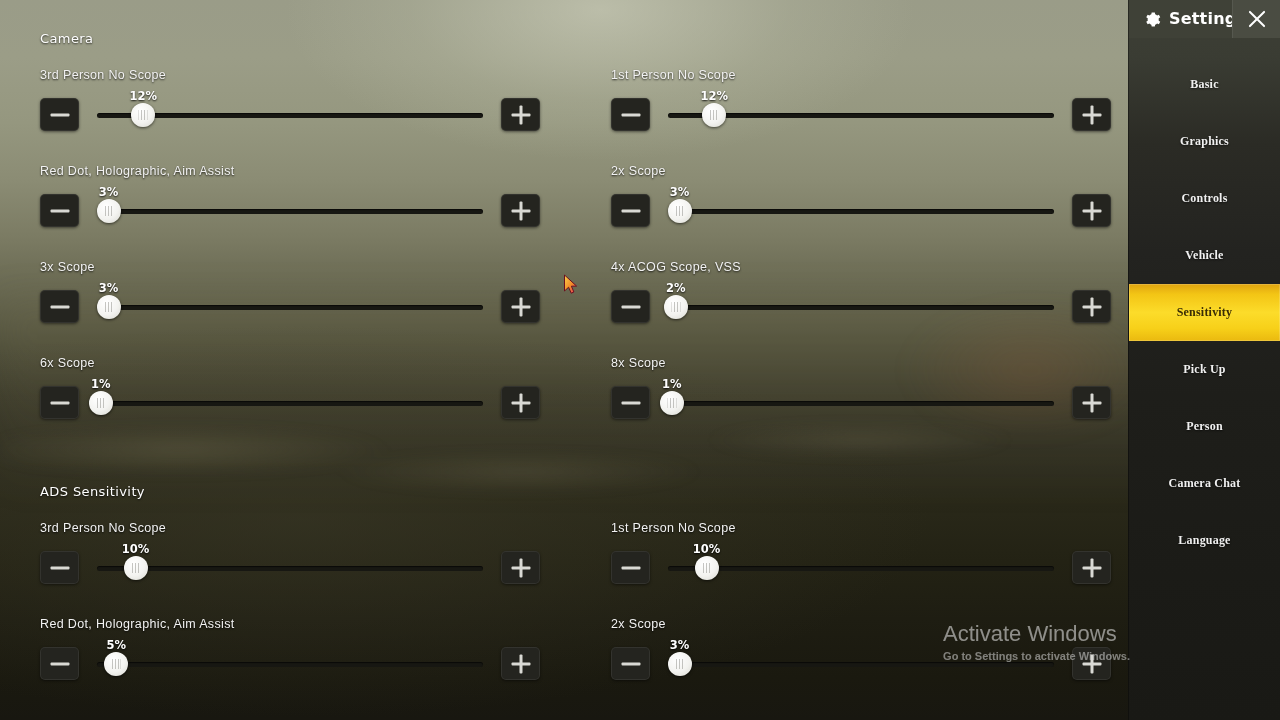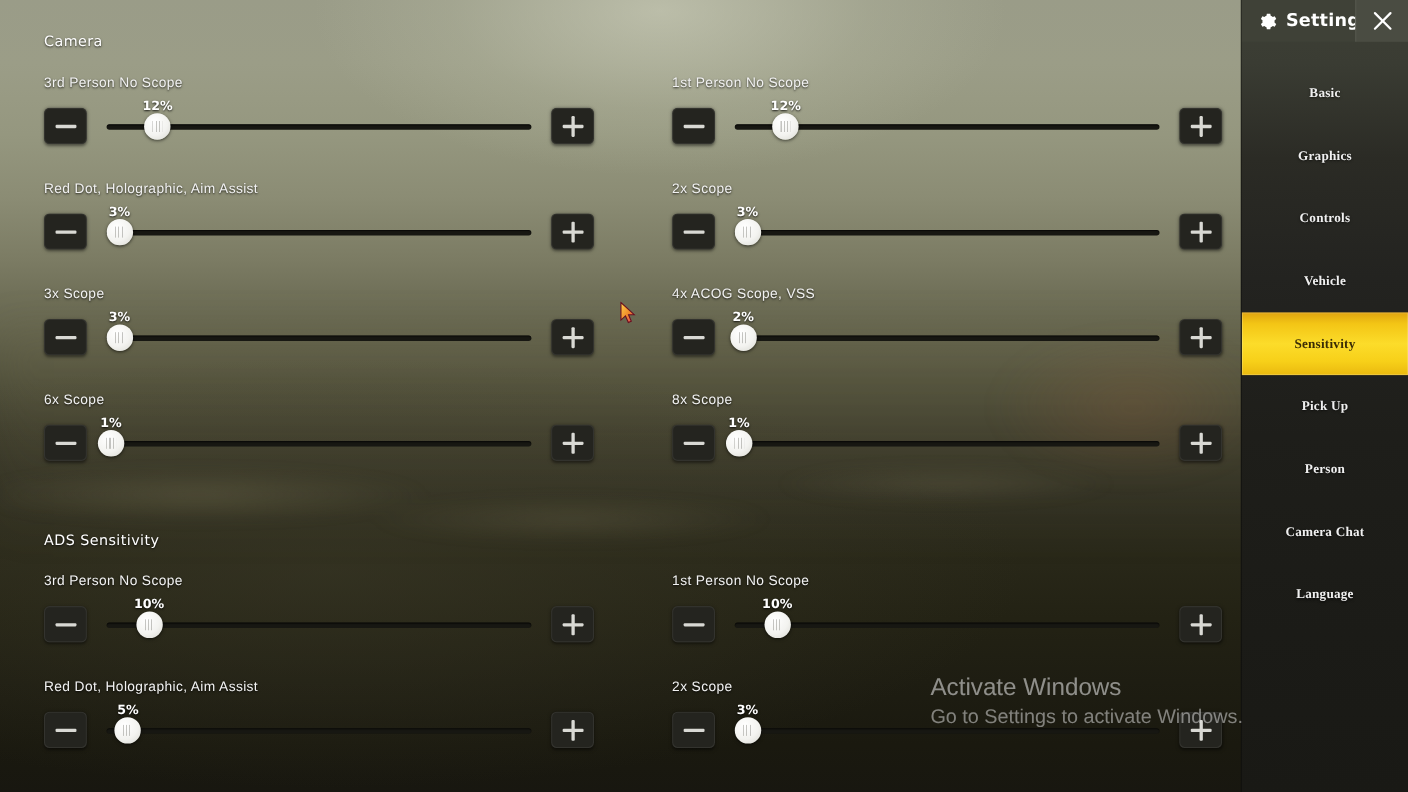--- a/index.html
+++ b/index.html
@@ -191,22 +191,23 @@
   
   .watermark {
     position:absolute; right:150px; bottom:58px;
     text-align:left; pointer-events:none;
   }
   .wm-title {
     color:rgba(225,225,225,.58); font-size:22px;
     font-family:"Liberation Sans", sans-serif;
   }
   .wm-sub {
-    color:rgba(225,225,225,.52); font-size:18px; margin-top:3px;
+    color:rgba(225,225,225,.52); font-size:11px; margin-top:3px;
     font-family:"Liberation Sans", sans-serif;
+    font-weight:bold;
   }
 
   
   .cursor { position:absolute; left:563px; top:274px; width:16px; height:22px; }
 </style>
 </head>
 <body>
 
 <div id="app">
 

